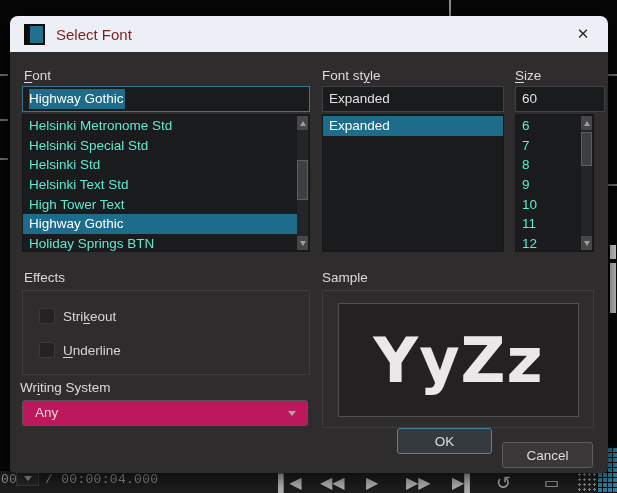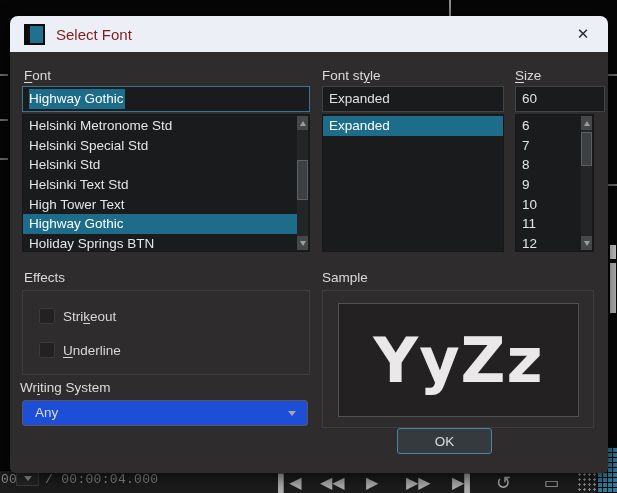--- a/index.html
+++ b/index.html
@@ -40,36 +40,36 @@
   .lbl { position:absolute; color:#dcdada; font-size:13.5px; }
   .accel { text-decoration:underline; text-underline-offset:2px; }
 
   .field { position:absolute; height:26px; background:#191b1d; border:1px solid #3f4345;
     color:#e2e0e0; font-size:13.5px; line-height:24px; padding-left:6px; white-space:nowrap; overflow:hidden; }
   .field.focused { border-color:#3b7391; }
   .sel-text { background:#1d6c8a; color:#ffffff; padding:2px 1px 3px 0; }
 
   .listbox { position:absolute; background:#191b1d; border:1px solid #151718; }
   .rows { position:absolute; left:0; top:1px; bottom:1px; }
-  .lrow { height:19.7px; line-height:19.7px; color:#e5e5e5; font-size:13.5px; padding-left:6px; white-space:nowrap; overflow:hidden; }
+  .lrow { height:19.7px; line-height:19.7px; color:#5eead4; font-size:13.5px; padding-left:6px; white-space:nowrap; overflow:hidden; }
   .lrow.selected { background:#1d6c8a; color:#ffffff; }
 
   .sbar { position:absolute; right:1px; top:1px; bottom:1px; width:11px; background:#232526; }
   .sbtn { position:absolute; left:0; width:11px; height:14px; background:#454749; display:flex; align-items:center; justify-content:center; }
   .sbtn.up { top:0; } .sbtn.down { bottom:0; }
   .tri-up { width:0; height:0; border-left:3.5px solid transparent; border-right:3.5px solid transparent; border-bottom:5px solid #9d9d9d; }
   .tri-down { width:0; height:0; border-left:3.5px solid transparent; border-right:3.5px solid transparent; border-top:5px solid #9d9d9d; }
   .sthumb { position:absolute; left:0; width:11px; background:#3d4042; border:1px solid #5d5f61; }
 
   .groupbox { position:absolute; border:1px solid #3e3c3d; background:#2e2c2d; }
   .chkrow { position:absolute; left:16px; display:flex; align-items:center; }
   .chk { width:16px; height:16px; background:#232122; border:1px solid #3b393a; border-radius:2px; flex:0 0 auto; }
   .chklbl { margin-left:8px; color:#d8d6d6; font-size:13.5px; }
 
-  .combo { position:absolute; height:26px; background:#1d4ed8; border:1px solid #575556; border-radius:3px;
+  .combo { position:absolute; height:26px; background:#be185d; border:1px solid #575556; border-radius:3px;
     color:#dcdada; font-size:13.5px; line-height:24px; padding-left:12px; }
   .combo .tri-down-sm { position:absolute; right:11px; top:10px; border-top-color:#a8a8a8; }
 
   .sample-inner { position:absolute; left:15px; top:12px; width:241px; height:114px; background:#242122;
     border:1px solid #514f50; display:flex; align-items:center; justify-content:center; overflow:hidden; }
   .sample-text { color:#eae8e8; font-size:62px; font-weight:600; letter-spacing:1px; font-family:"DejaVu Sans", sans-serif; }
 
   .btn { position:absolute; height:26px; border-radius:3px; color:#dedede; font-size:13.5px;
     display:flex; align-items:center; justify-content:center; cursor:default; }
   .btn.ok { background:#343a3e; border:1px solid #4a85a3; }
@@ -202,15 +202,16 @@
     </div>
 
     <div class="lbl" style="left:312px;top:254px;">Sample</div>
     <div class="groupbox" style="left:312px;top:274px;width:272px;height:138px;">
       <div class="sample-inner">
         <span class="sample-text">YyZz</span>
       </div>
     </div>
 
     <div class="btn ok" style="left:387px;top:412px;width:95px;">OK</div>
+    <div class="btn cancel" style="left:492px;top:426px;width:91px;">Cancel</div>
 
   </div>
 </div>
 
 </body></html>

